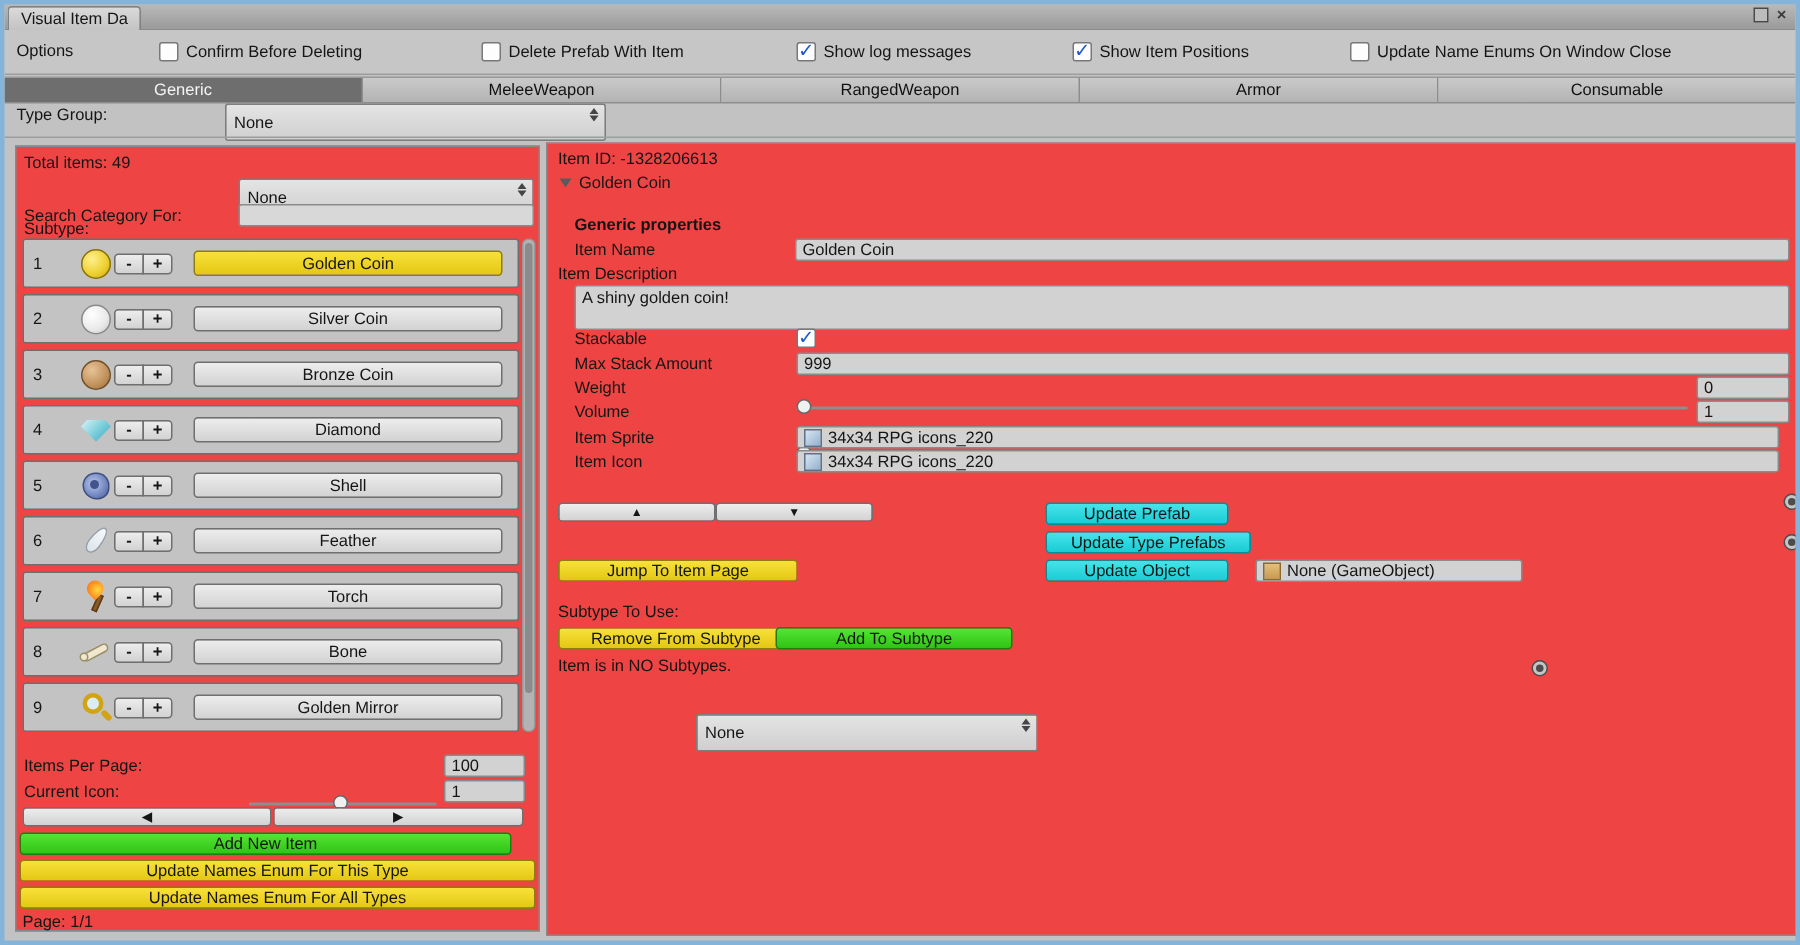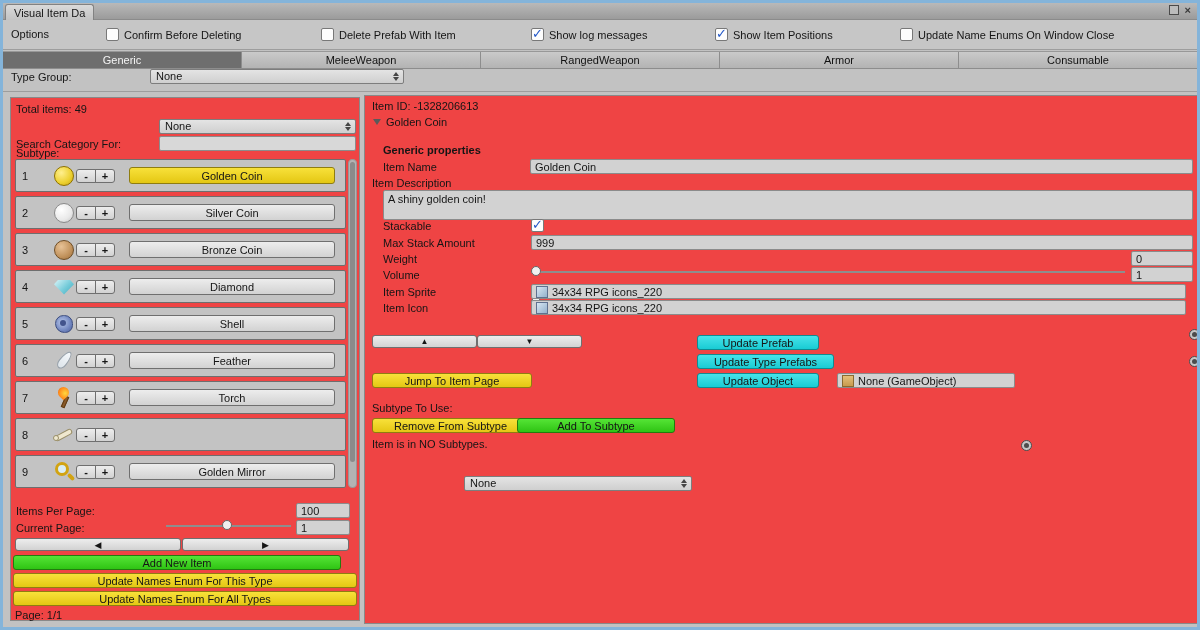--- a/index.html
+++ b/index.html
@@ -22,21 +22,21 @@
   .tabs{position:absolute;left:0;top:48px;right:0;height:16px;display:flex;border-top:1px solid #989898;border-bottom:1px solid #8d8d8d;}
   .tab{flex:1;display:flex;align-items:center;justify-content:center;background:linear-gradient(#cacaca,#b3b3b3);border-right:1px solid #8d8d8d;color:#111;}
   .tab:last-child{border-right:none;}
   .tab.active{background:#6e6e6e;color:#f4f4f4;}
   
   .field{background:#d2d2d2;border:1px solid #8b8b8b;border-radius:2px;box-sizing:border-box;display:flex;align-items:center;padding:0 4px;height:15px;overflow:hidden;white-space:nowrap;}
   .btn{display:flex;align-items:center;justify-content:center;background:linear-gradient(#ededed,#d2d2d2);border:1px solid #6f6f6f;border-radius:3px;box-sizing:border-box;height:15px;white-space:nowrap;overflow:hidden;}
   .btn-y{background:linear-gradient(#f8e13a,#e4c713);border-color:#8f7d10;}
   .btn-g{background:linear-gradient(#55e436,#2fc414);border-color:#237c0e;}
   .btn-c{background:linear-gradient(#47e3e9,#19ccd4);border-color:#108a90;}
-  .popup{background:linear-gradient(#e4e4e4,#cfcfcf);border:1px solid #7d7d7d;border-radius:2px;box-sizing:border-box;display:flex;height:15px;padding:0 16px 0 5px;position:relative;white-space:nowrap;}
+  .popup{background:linear-gradient(#e4e4e4,#cfcfcf);border:1px solid #7d7d7d;border-radius:2px;box-sizing:border-box;display:flex;align-items:center;height:25px;padding:0 16px 0 5px;position:relative;white-space:nowrap;}
   .caret{position:absolute;right:4px;top:2px;display:flex;flex-direction:column;gap:1px;align-items:center;}
   .caret i{display:block;width:0;height:0;border-left:3px solid transparent;border-right:3px solid transparent;}
   .caret .up{border-bottom:4px solid #454545;}
   .caret .dn{border-top:4px solid #454545;}
   .slider{position:relative;height:15px;}
   .slider .track{position:absolute;left:0;right:0;top:7px;height:2px;background:#8e8e8e;}
   .slider .thumb{position:absolute;top:2px;width:10px;height:10px;border-radius:50%;background:#f0f0f0;border:1px solid #676767;box-sizing:border-box;}
   .picker{width:11px;height:11px;border-radius:50%;border:1px solid #4c4c4c;background:#c6c6c6;position:relative;box-sizing:border-box;flex:0 0 11px;}
   .picker::after{content:"";position:absolute;left:2px;top:2px;width:5px;height:5px;border-radius:50%;background:#4c4c4c;}
   .tri-down{width:0;height:0;border-left:4px solid transparent;border-right:4px solid transparent;border-top:6px solid #5a5a5a;display:inline-block;}
@@ -202,20 +202,21 @@
     <span class="ic ic-torch"></span>
     <span class="btn btn-sm minus">-</span>
     <span class="btn btn-sm plus">+</span>
     <span class="btn name-btn">Torch</span>
   </div>
         <div class="item-row" style="top: 320px;">
     <span class="item-index">8</span>
     <span class="ic ic-bone"></span>
     <span class="btn btn-sm minus">-</span>
     <span class="btn btn-sm plus">+</span>
+    <span class="btn name-btn">Bone</span>
   </div>
         <div class="item-row" style="top: 357px;">
     <span class="item-index">9</span>
     <span class="ic ic-golden-mirror"></span>
     <span class="btn btn-sm minus">-</span>
     <span class="btn btn-sm plus">+</span>
     <span class="btn name-btn">Golden Mirror</span>
   </div>
       </div>
 
@@ -225,21 +226,21 @@
 
     <div class="abs lbl" style="left:5px;top:407px;">Items Per Page:</div>
     <div class="slider abs" style="left:155px;top:405px;width:125px;">
       <div class="track"></div>
       <div class="thumb" style="left:56px;"></div>
     </div>
     <div class="field abs" style="left:285px;top:405px;width:54px;">
       <span>100</span>
     </div>
 
-    <div class="abs lbl" style="left:5px;top:424px;">Current Page:</div>
+    <div class="abs lbl" style="left:5px;top:424px;">Current Icon:</div>
     <div class="field abs" style="left:285px;top:422px;width:54px;">
       <span>1</span>
     </div>
 
     <div class="btn abs" style="left:4px;top:440px;width:166px;height:13px;">
       <span style="font-size:9px;">◀</span>
     </div>
     <div class="btn abs" style="left:171px;top:440px;width:167px;height:13px;">
       <span style="font-size:9px;">▶</span>
     </div>

